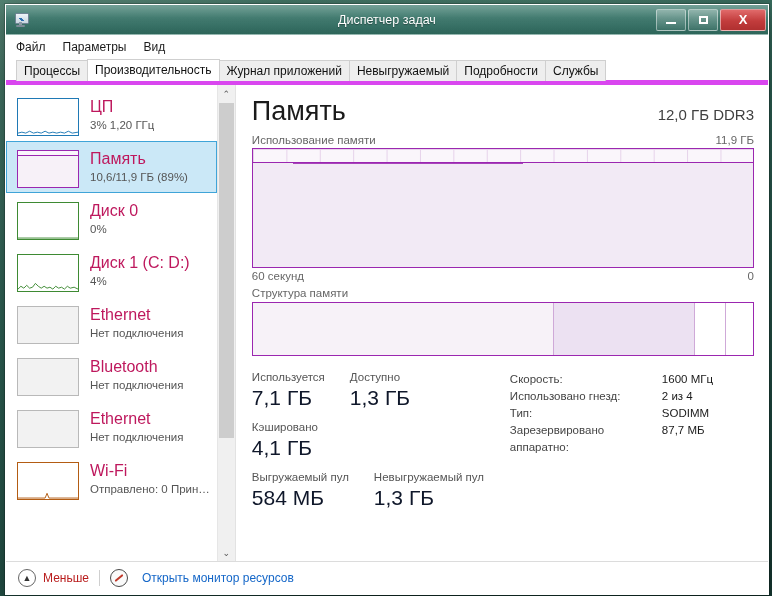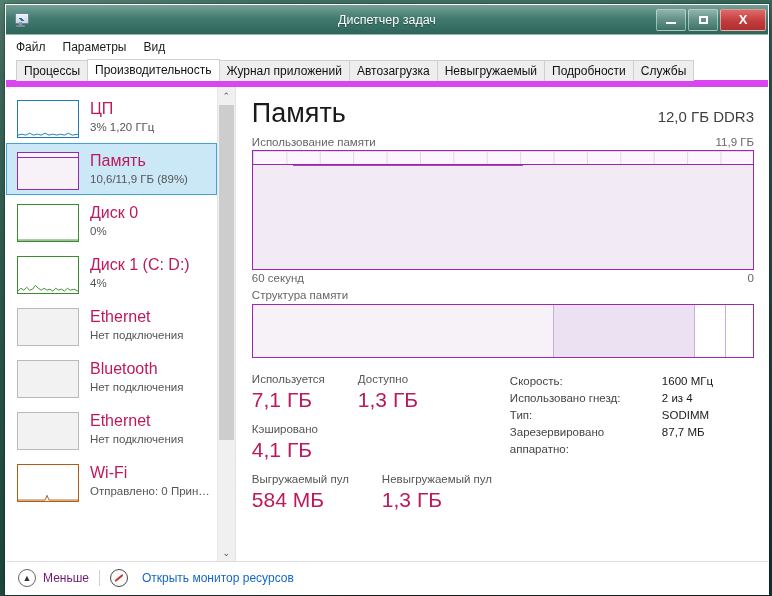--- a/index.html
+++ b/index.html
@@ -136,21 +136,21 @@
   }
   .menu-item { margin-right: 17px; cursor: default; }
 
   
   #tabstrip {
     flex: 0 0 22px;
     display: flex;
     align-items: flex-end;
     padding-left: 10px;
     background: #ffffff;
-    border-bottom: 7px solid #d946ef;
+    border-bottom: 5px solid #d946ef;
     position: relative;
   }
   .tab {
     font-size: 12px;
     color: #111;
     padding: 3px 7px 3px 7px;
     border: 1px solid #cfcfcf;
     border-bottom: none;
     background: #eeeeee;
     margin-right: -1px;
@@ -358,34 +358,33 @@
     display: flex;
     margin-top: 14px;
     flex: 1 1 auto;
   }
   #stats-left {
     flex: 0 0 258px;
   }
   .stat-row {
     display: flex;
     margin-bottom: 9px;
-    gap: 8px;
   }
   .stat-cell { }
   .stat-cell.c1 { flex: 0 0 98px; }
   .stat-cell.c2 { flex: 0 0 auto; }
   .stat-label {
     font-size: 11.5px;
     color: #555;
     line-height: 15px;
     white-space: nowrap;
   }
   .stat-value {
     font-size: 21px;
-    color: #be185d;
+    color: #0f172a;
     line-height: 26px;
     white-space: nowrap;
   }
   .row2 .stat-cell.c1 { flex: 0 0 122px; }
   .row3 .stat-cell.c1 { flex: 0 0 122px; }
 
   #stats-right {
     flex: 1 1 auto;
     padding-top: 1px;
   }
@@ -415,21 +414,21 @@
   .circ-icon {
     width: 16px; height: 16px;
     border: 1px solid #666;
     border-radius: 50%;
     display: flex; align-items: center; justify-content: center;
     font-size: 9px; color: #333;
     line-height: 1;
   }
   #fewer-label {
     font-size: 12px;
-    color: #701a75;
+    color: #b91c1c;
     margin-left: 7px;
   }
   .foot-sep {
     width: 1px; height: 16px;
     background: #cfcfcf;
     margin: 0 10px;
   }
   #resmon-link {
     display: flex;
     align-items: center;
@@ -487,21 +486,20 @@
   <div id="menubar">
     <div class="menu-item">Файл</div>
     <div class="menu-item">Параметры</div>
     <div class="menu-item">Вид</div>
   </div>
 
   <div id="tabstrip">
     <div class="tab">Процессы</div>
     <div class="tab active">Производительность</div>
     <div class="tab">Журнал приложений</div>
-    <div class="tab">Автозагрузка</div>
     <div class="tab">Невыгружаемый</div>
     <div class="tab">Подробности</div>
     <div class="tab">Службы</div>
   </div>
 
   <div id="content">
 
     <div id="sidebar-wrap">
       <div id="sidebar">
 

